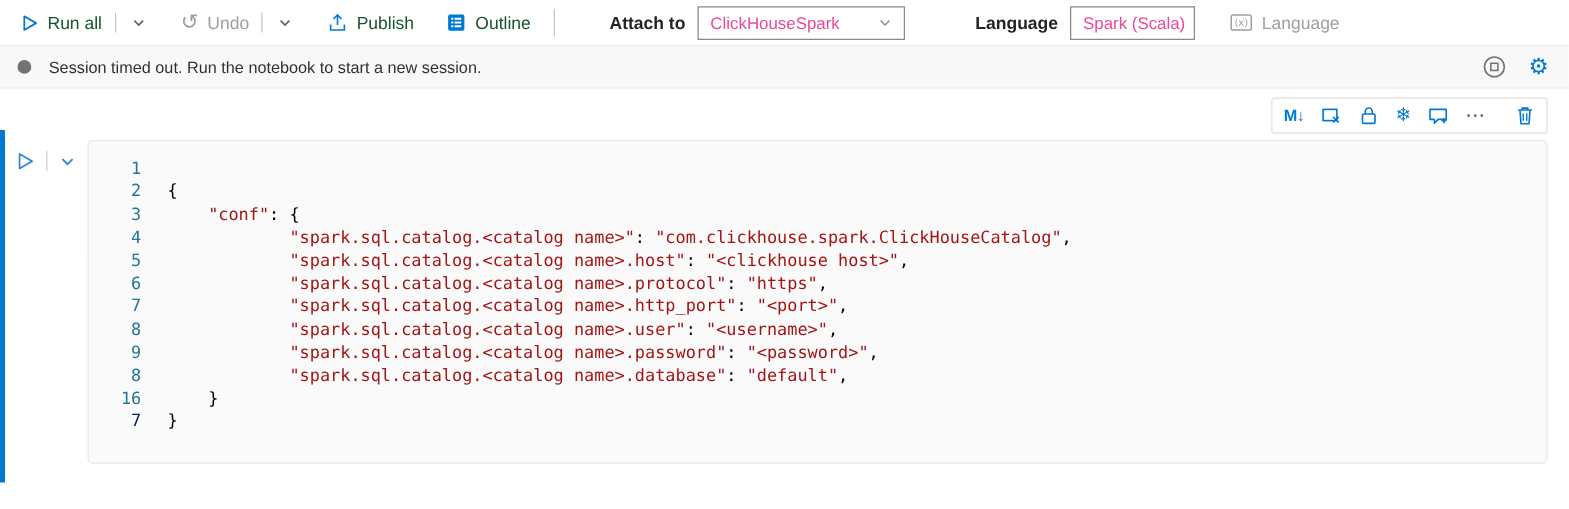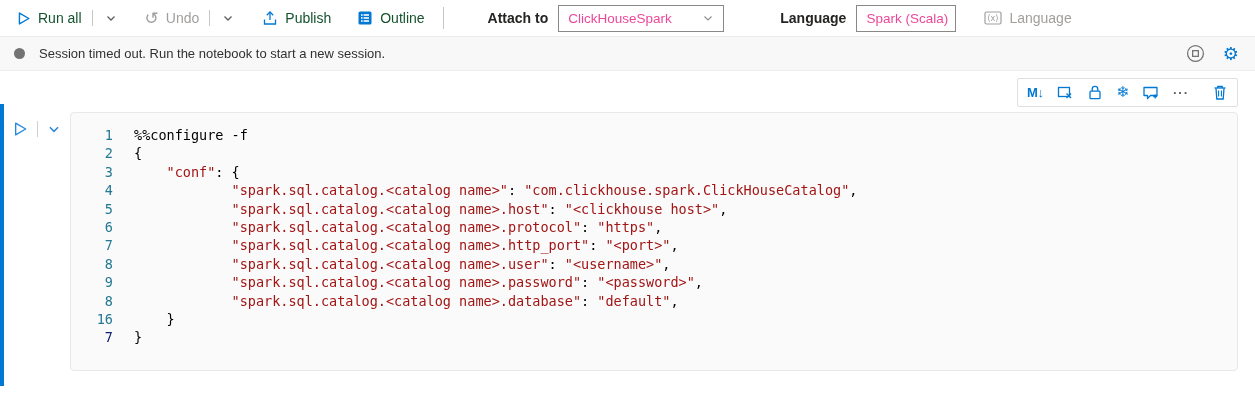--- a/index.html
+++ b/index.html
@@ -233,21 +233,20 @@
       <svg width="14" height="14" viewBox="0 0 12 12">
           <path d="M2.5 4.5 6 8l3.5-3.5" fill="none" stroke="#2b88d8" stroke-width="1.3"></path>
         </svg>
     </button>
   </div>
 
   <div class="cell">
     <div id="code-lines">
         <div class="code-line">
           <span class="ln">1</span>
-          <span class="code-text"><span class="tk-p">%%configure -f</span></span>
         </div>
         <div class="code-line">
           <span class="ln">2</span>
           <span class="code-text"><span class="tk-p">{</span></span>
         </div>
         <div class="code-line">
           <span class="ln">3</span>
           <span class="code-text"><span class="tk-p">    </span><span class="tk-s">"conf"</span><span class="tk-p">: {</span></span>
         </div>
         <div class="code-line">

